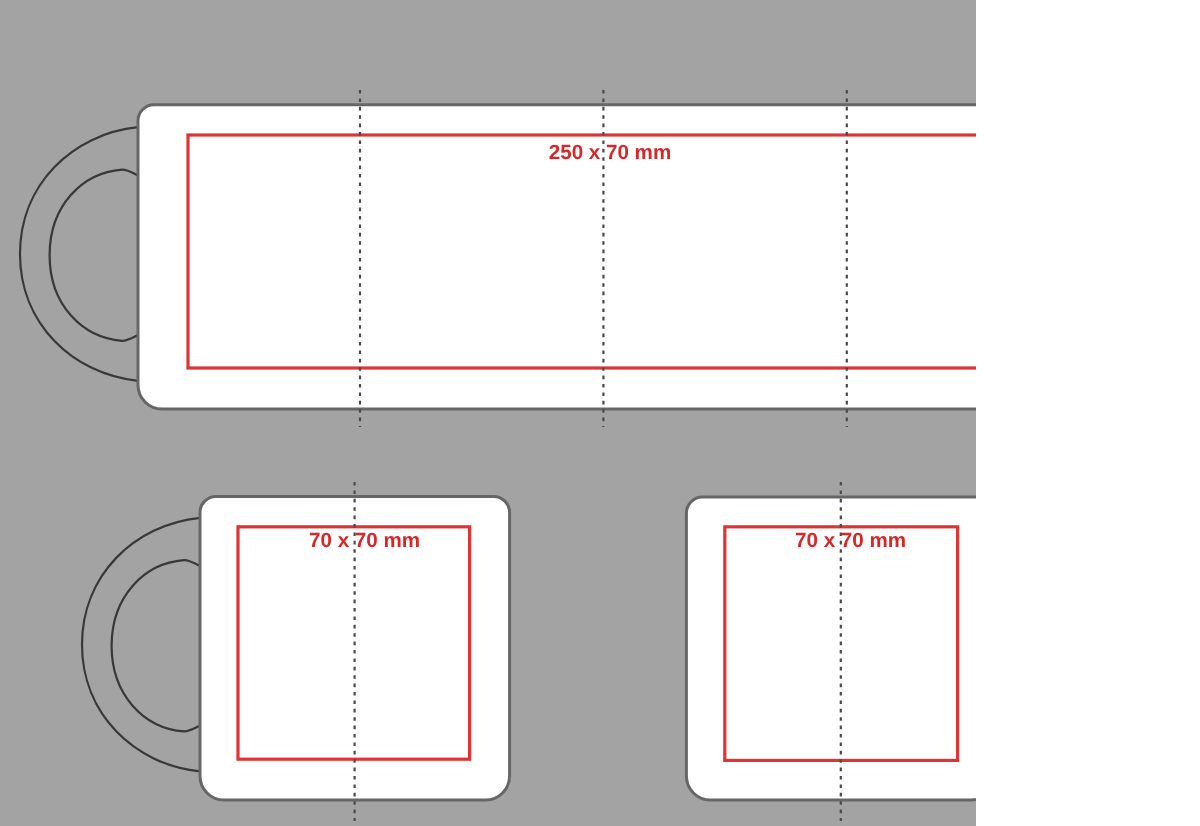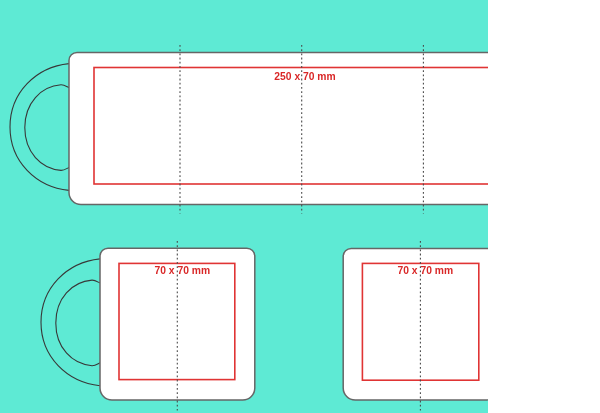--- a/index.html
+++ b/index.html
@@ -1,16 +1,16 @@
 <!DOCTYPE html>
 <html><head>
 <meta charset="utf-8">
 <style>
   html,body{margin:0;padding:0;background:#ffffff;}
-  .page{width:488px;height:413px;position:relative;overflow:hidden;background:#5eead4;}
+  .page{width:488px;height:413px;position:relative;overflow:hidden;background:#a3a3a3;}
   svg{display:block;}
   text{font-family:"Liberation Sans", sans-serif;font-weight:bold;fill:#d92727;}
 </style>
 </head>
 <body>
 <div class="page">
 <svg width="600" height="413" viewBox="0 0 600 413">
 
   <defs>
     <g id="handle" fill="none" stroke="#383838" stroke-width="1.1">

